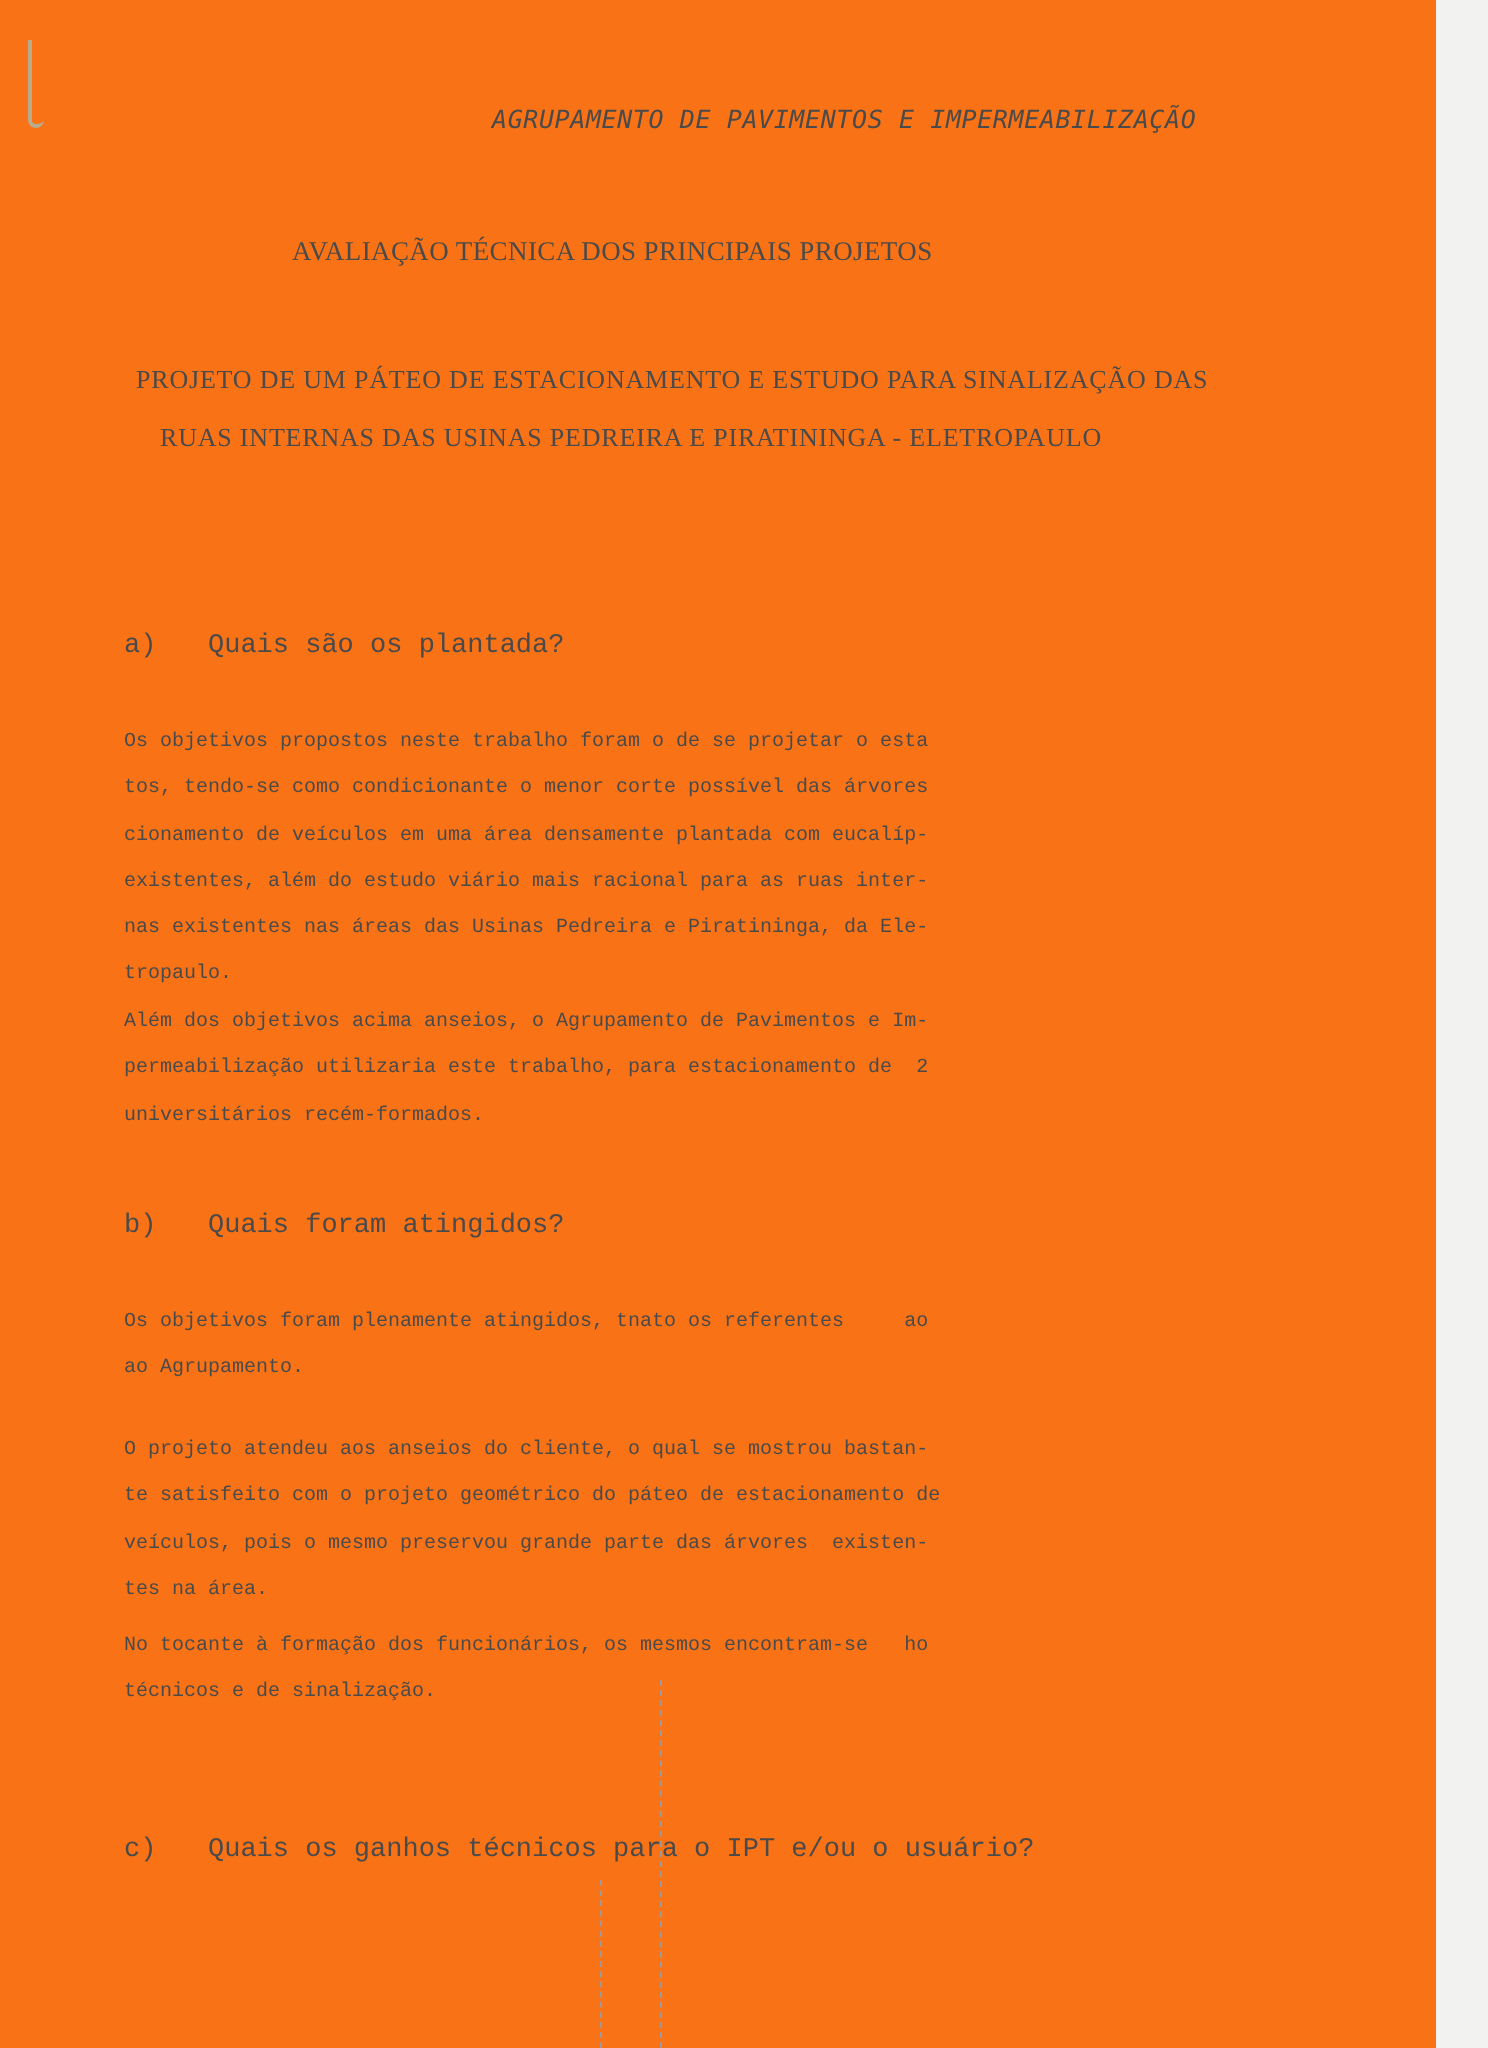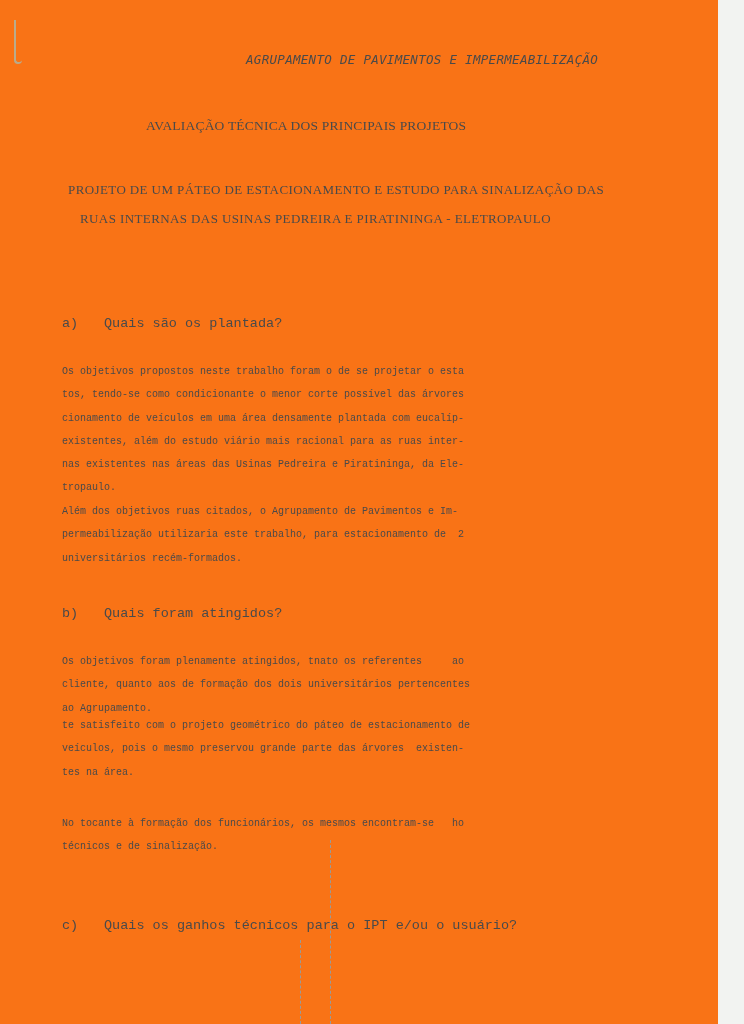--- a/index.html
+++ b/index.html
@@ -66,34 +66,34 @@
   </div>
   <div class="para" style="top:360px;">
     <span class="ln">Os objetivos propostos neste trabalho foram o de se projetar o esta</span>
     <span class="ln">tos, tendo-se como condicionante o menor corte possível das árvores</span>
     <span class="ln">cionamento de veículos em uma área densamente plantada com eucalíp-</span>
     <span class="ln">existentes, além do estudo viário mais racional para as ruas inter-</span>
     <span class="ln">nas existentes nas áreas das Usinas Pedreira e Piratininga, da Ele-</span>
     <span class="ln">tropaulo.</span>
   </div>
   <div class="para" style="top:500px;">
-    <span class="ln">Além dos objetivos ruas citados, o Agrupamento de Pavimentos e Im-</span>
+    <span class="ln">Além dos objetivos acima anseios, o Agrupamento de Pavimentos e Im-</span>
     <span class="ln">permeabilização utilizaria este trabalho, para estacionamento de  2</span>
     <span class="ln">universitários recém-formados.</span>
   </div>
 
   <div class="q" style="top:606px;">
     <span class="letter">b)</span><span>Quais foram atingidos?</span>
   </div>
   <div class="para" style="top:650px;">
     <span class="ln">Os objetivos foram plenamente atingidos, tnato os referentes     ao</span>
-    <span class="ln">cliente, quanto aos de formação dos dois universitários pertencentes</span>
     <span class="ln">ao Agrupamento.</span>
   </div>
   <div class="para" style="top:714px;">
+    <span class="ln">O projeto atendeu aos anseios do cliente, o qual se mostrou bastan-</span>
     <span class="ln">te satisfeito com o projeto geométrico do páteo de estacionamento de</span>
     <span class="ln">veículos, pois o mesmo preservou grande parte das árvores  existen-</span>
     <span class="ln">tes na área.</span>
   </div>
   <div class="para" style="top:812px;">
     <span class="ln">No tocante à formação dos funcionários, os mesmos encontram-se   ho</span>
     <span class="ln">técnicos e de sinalização.</span>
   </div>
 
   <div class="q" style="top:918px;">

